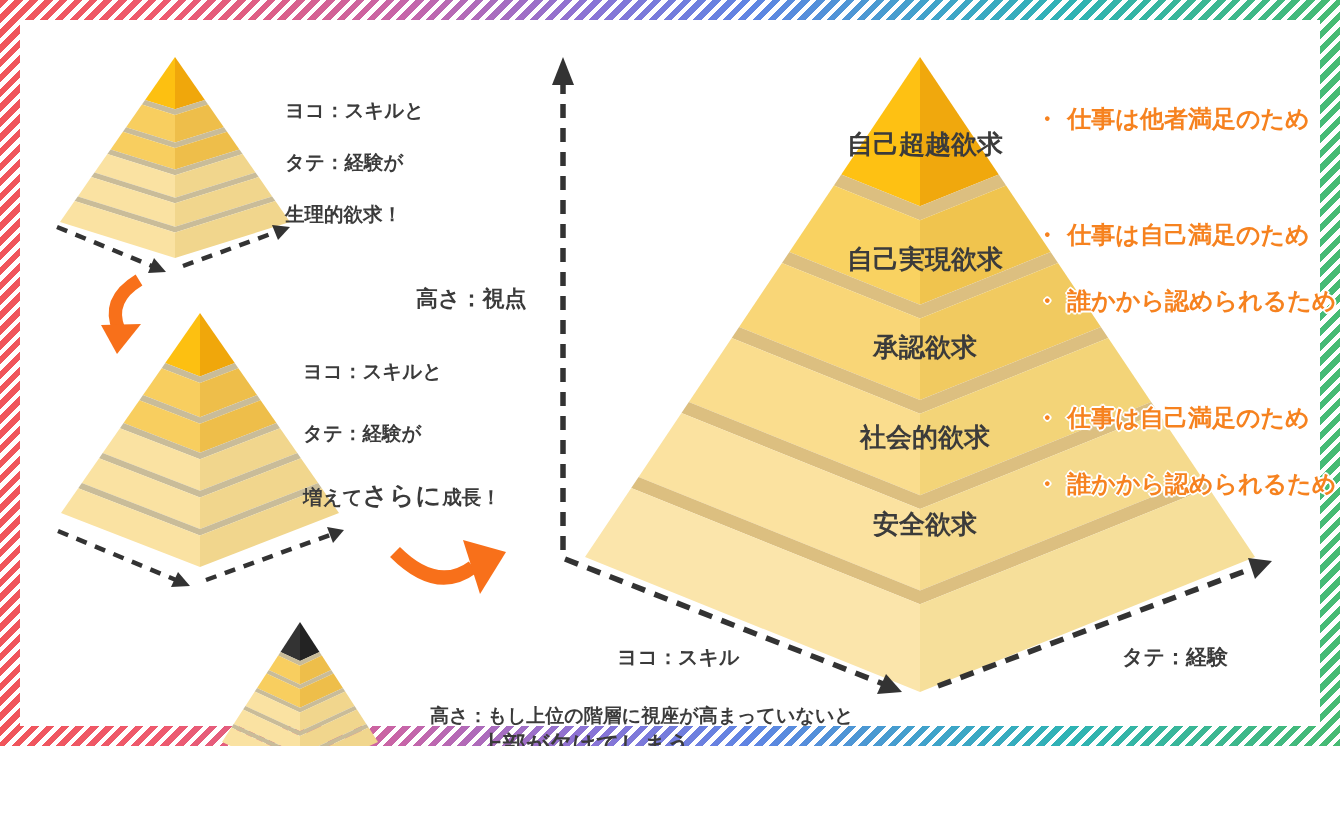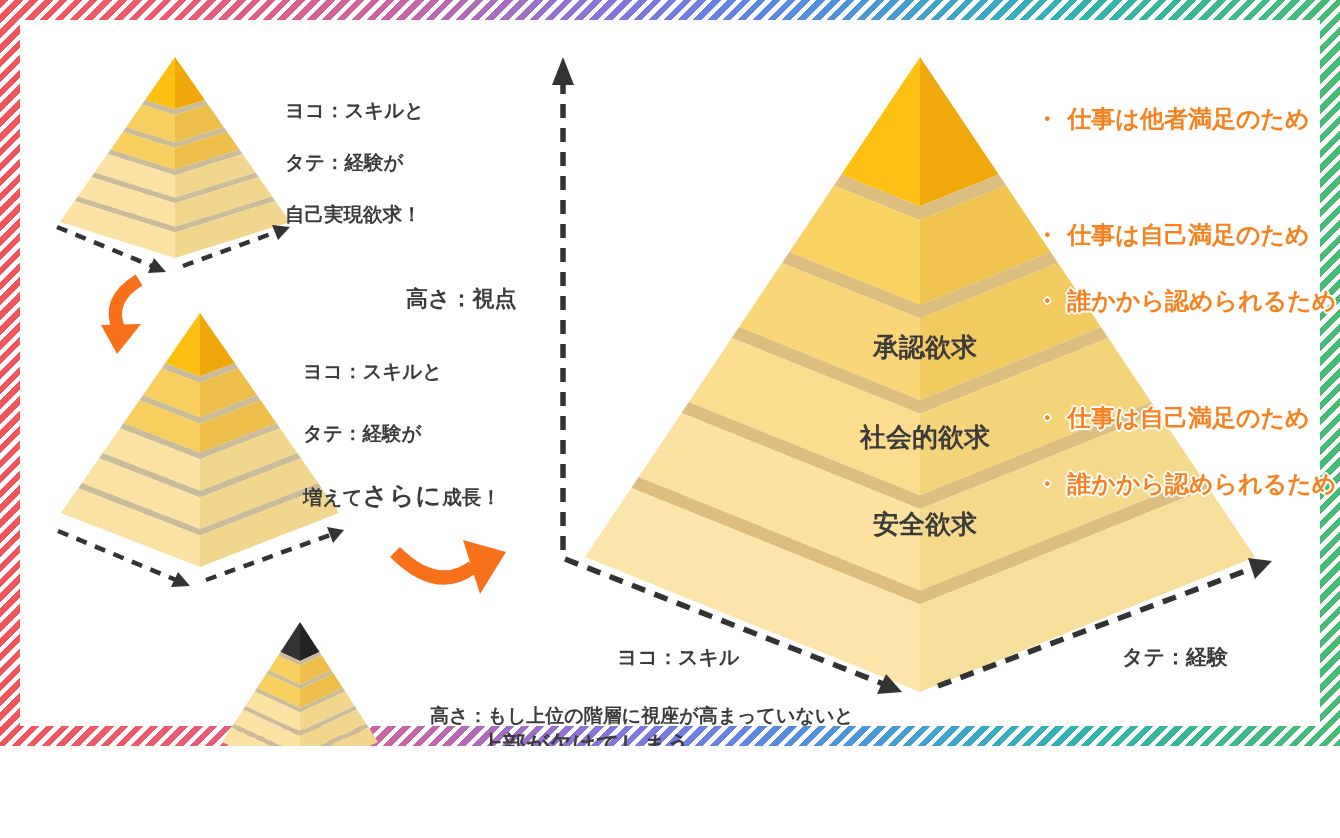--- a/index.html
+++ b/index.html
@@ -158,34 +158,36 @@
     <g>
       <path d="M139,280 Q106,300 119,330" fill="none" stroke-width="13" stroke="#F8701A"></path>
       <polygon points="101,325 141,324 117,354" fill="#F8701A"></polygon>
       <path d="M395,552 Q437,594 473,567" fill="none" stroke-width="14" stroke="#F8701A"></path>
       <polygon points="506,552 463,540 480,594" fill="#F8701A"></polygon>
     </g>
   </svg>
 
   <div class="t" style="left:285px;top:98px;"><span>ヨコ：スキルと</span><br>
 <span>タテ：経験が</span><br>
-<span>自己実現欲求！</span></div>
+<span>生理的欲求！</span></div>
 
-  <div class="t" style="left:406px;top:286px;font-size:22px;">高さ：視点</div>
+  <div class="t" style="left:416px;top:286px;font-size:22px;">高さ：視点</div>
 
   <div class="t" style="left:303px;top:356px;line-height:31px;"><span>ヨコ：スキルと</span><br>
 <span>タテ：経験が</span><br>
 <span>増えて</span><span class="em-big">さらに</span><span>成長！</span></div>
 
   <div class="t" style="left:617px;top:644px;font-size:20px;">ヨコ：スキル</div>
   <div class="t" style="left:1122px;top:644px;font-size:21px;">タテ：経験</div>
 
   <div class="t" style="left:430px;top:702px;font-size:19px;">高さ：もし上位の階層に視座が高まっていないと</div>
   <div class="t" style="left:480px;top:731px;font-size:23px;">上部が欠けてしまう</div>
 
+  <div class="lvl" style="top:127px;">自己超越欲求</div>
+  <div class="lvl" style="top:242px;">自己実現欲求</div>
   <div class="lvl" style="top:330px;">承認欲求</div>
   <div class="lvl" style="top:420px;">社会的欲求</div>
   <div class="lvl" style="top:507px;">安全欲求</div>
 
   <div class="bullets" style="left:1035px;top:103px;"><span>・ 仕事は他者満足のため</span></div>
 
   <div class="bullets" style="left:1035px;top:219px;"><span>・ 仕事は自己満足のため</span><br>
 <span>・ 誰かから認められるため</span></div>
 
   <div class="bullets" style="left:1035px;top:402px;"><span>・ 仕事は自己満足のため</span><br>

